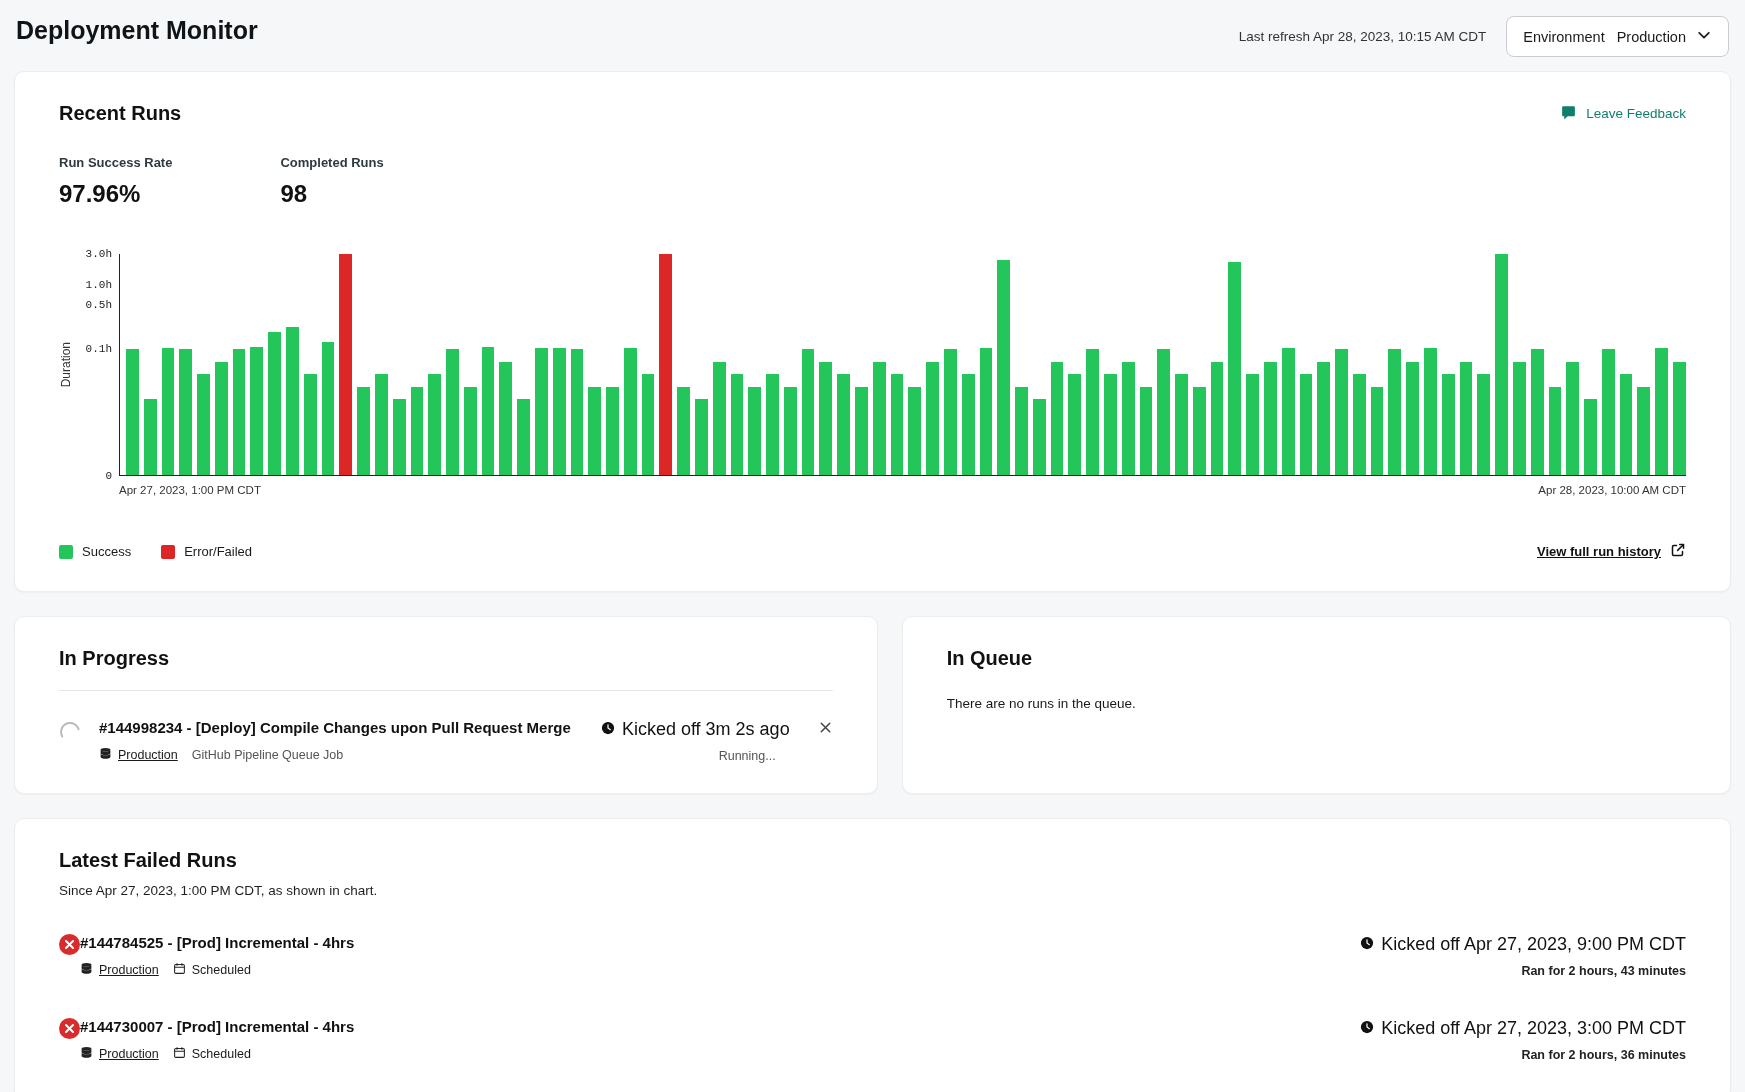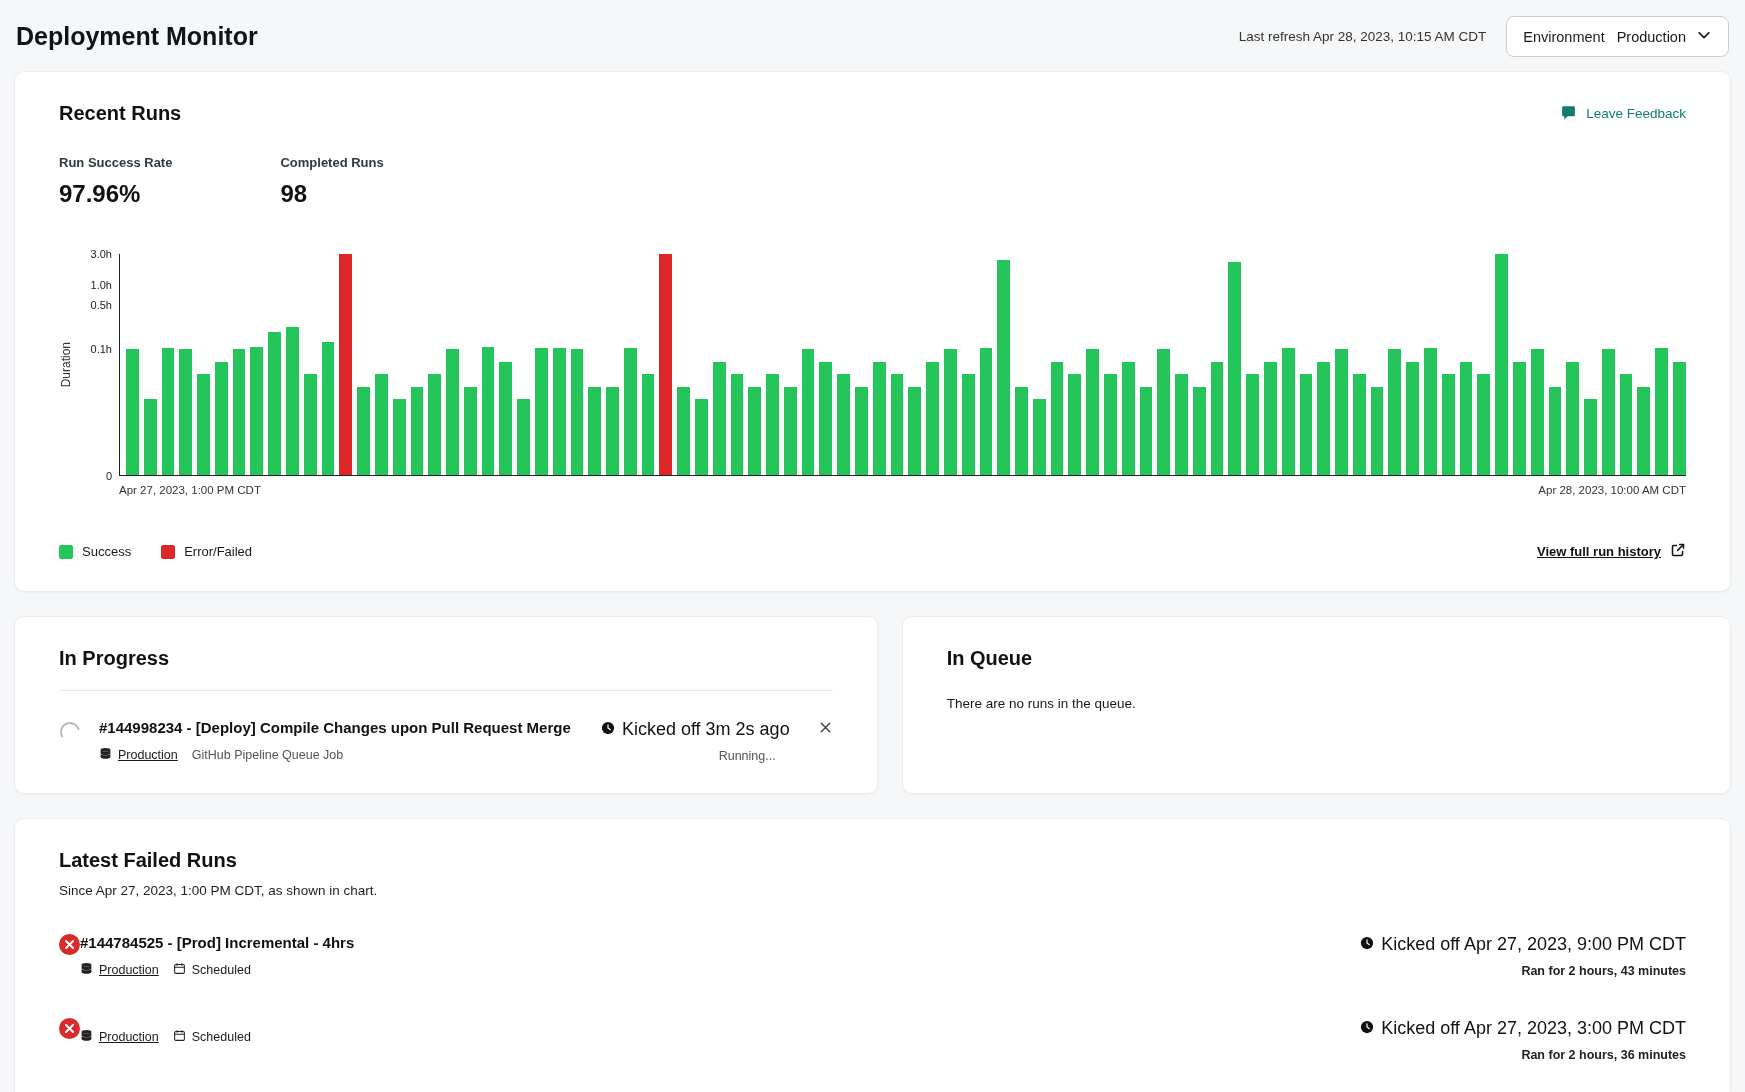--- a/index.html
+++ b/index.html
@@ -4,21 +4,21 @@
 <style>
   * { margin:0; padding:0; box-sizing:border-box; }
   html,body { width:1745px; min-height:1092px; }
   body {
     background:#f6f7f8;
     font-family:"Liberation Sans", sans-serif;
     color:#111;
     padding:0 14px 16px 14px;
   }
   
-  .topbar { display:flex; align-items:center; justify-content:space-between; padding:16px 2px 12px 2px; }
+  .topbar { display:flex; justify-content:space-between; padding:16px 2px 12px 2px; }
   .page-title { font-size:25px; font-weight:700; color:#0f1419; }
   .topbar-right { display:flex; align-items:center; gap:20px; }
   .last-refresh { font-size:13.5px; color:#333; }
   .env-select {
     display:flex; align-items:center; gap:10px;
     background:#fff; border:1px solid #c9ccd1; border-radius:8px;
     padding:10px 16px; font-size:14.5px; color:#1a1a1a; cursor:pointer;
   }
   .env-select .env-value { margin-left:2px; }
   .env-select svg { width:16px; height:16px; }
@@ -39,21 +39,21 @@
   .metrics { display:flex; gap:108px; margin-top:30px; }
   .metric-label { font-size:13px; font-weight:700; color:#2e3a42; }
   .metric-value { font-size:24px; font-weight:700; margin-top:10px; color:#111; }
 
   
   .chart-wrap { margin-top:46px; }
   .chart-row { display:flex; }
   .y-gutter { display:flex; width:60px; }
   .y-axis-title { writing-mode:vertical-rl; transform:rotate(180deg); font-size:12px; color:#333; align-self:center; }
   .y-ticks { position:relative; flex:1; }
-  .y-tick { position:absolute; right:7px; font-size:11px; color:#222; transform:translateY(50%); white-space:nowrap; }
+  .y-tick { position:absolute; right:7px; font-size:11px; color:#222; transform:translateY(50%); white-space:nowrap;font-family:Liberation Mono, monospace; }
   .plot { flex:1; height:222px; position:relative; border-left:1.5px solid #222; border-bottom:1.5px solid #222; }
   .bars { position:absolute; left:0; right:0; top:0; bottom:0; display:flex; align-items:flex-end; column-gap:5px; padding-left:6px; }
   .bar { flex:1; background:var(--success); min-width:3px; }
   .bar-error { background:var(--error); }
   .x-labels { display:flex; justify-content:space-between; margin-left:60px; margin-top:8px; font-size:11.5px; color:#333; }
 
   .legend-row { display:flex; align-items:center; margin-top:46px; }
   .legend-item { display:flex; align-items:center; gap:9px; margin-right:30px; font-size:13px; color:#1a1a1a; }
   .legend-swatch { width:14px; height:14px; border-radius:2px; }
   .legend-swatch.success { background:var(--success); }
@@ -375,20 +375,21 @@
   </div>
 
   <div class="failed-row">
     <span class="fail-badge">
       <svg viewBox="0 0 16 16">
           <circle cx="8" cy="8" r="8" fill="#d92b2b"></circle>
           <path d="M5.3 5.3l5.4 5.4M10.7 5.3l-5.4 5.4" stroke="#fff" stroke-width="1.5" stroke-linecap="round"></path>
         </svg>
     </span>
     <div class="run-main">
+      <div class="run-name">#144730007 - [Prod] Incremental - 4hrs</div>
       <div class="run-sub">
         <div class="env-chip">
           <span>
             <svg viewBox="0 0 16 16" fill="#222">
                 <ellipse cx="8" cy="3.4" rx="6" ry="2.3"></ellipse>
                 <path d="M2 3.4v4.3c0 1.3 2.7 2.3 6 2.3s6-1 6-2.3V3.4c0 1.3-2.7 2.3-6 2.3S2 4.7 2 3.4z"></path>
                 <path d="M2 7.9v4.3c0 1.3 2.7 2.3 6 2.3s6-1 6-2.3V7.9c0 1.3-2.7 2.3-6 2.3S2 9.2 2 7.9z"></path>
               </svg>
           </span>
           <span>Production</span>

